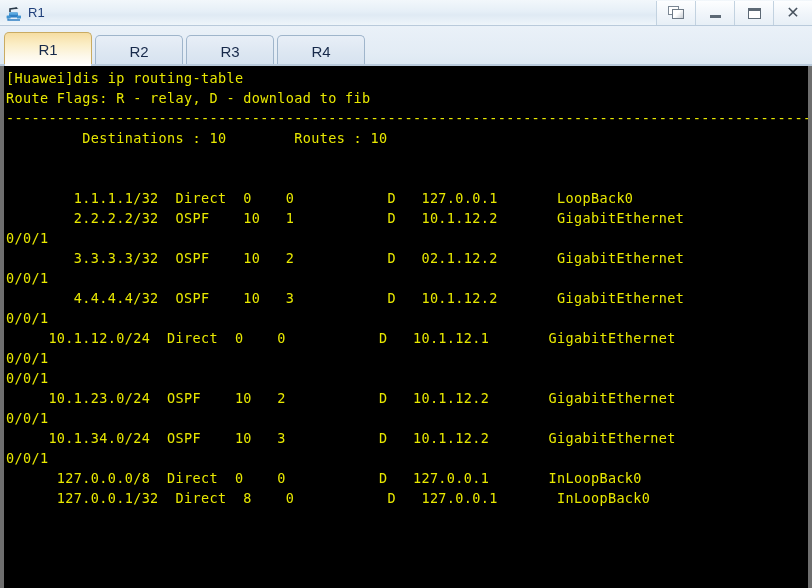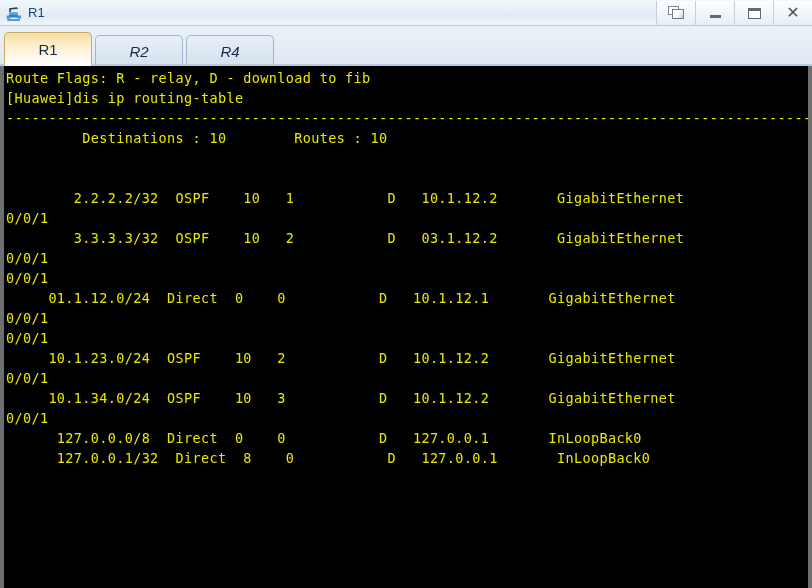--- a/index.html
+++ b/index.html
@@ -140,21 +140,20 @@
     align-items: center;
     justify-content: center;
     box-sizing: border-box;
     font-size: 15px;
     color: #17294a;
     font-family: "Liberation Sans", sans-serif;
   }
   .tab.inactive {
     background: linear-gradient(to bottom, #e8eff7 0%, #dde7f2 55%, #d6e2ef 100%);
     height: 31px;
-    font-style: italic;
   }
   .tab.active {
     background: linear-gradient(to bottom, #f6dda2 0%, #fbeec7 35%, #fdf8ea 70%, #ffffff 100%);
     border-color: #c9ab63;
     height: 34px;
     font-weight: 400;
   }
   #tabstrip-underline {
     position: absolute;
     left: 0; bottom: 0;
@@ -248,42 +247,47 @@
 
   <div id="tabstrip">
     <div id="tabs">
       <div class="tab active">
         <span>R1</span>
       </div>
       <div class="tab inactive">
         <span>R2</span>
       </div>
       <div class="tab inactive">
+        <span>R3</span>
+      </div>
+      <div class="tab inactive">
         <span>R4</span>
       </div>
     </div>
     <div id="tabstrip-underline"></div>
     <div id="tab-active-mask"></div>
   </div>
 
   <div id="terminal-frame">
     <div id="terminal">
       <div id="term-inner">
+          <div class="tline">[Huawei]dis ip routing-table</div>
           <div class="tline">Route Flags: R - relay, D - download to fib</div>
-          <div class="tline">[Huawei]dis ip routing-table</div>
           <div class="tline">-------------------------------------------------------------------------------------------------</div>
           <div class="tline">         Destinations : 10        Routes : 10</div>
           <div class="tline blank"> </div>
           <div class="tline blank"> </div>
+          <div class="tline">        1.1.1.1/32  Direct  0    0           D   127.0.0.1       LoopBack0</div>
           <div class="tline">        2.2.2.2/32  OSPF    10   1           D   10.1.12.2       GigabitEthernet</div>
           <div class="tline">0/0/1</div>
-          <div class="tline">        3.3.3.3/32  OSPF    10   2           D   03.1.12.2       GigabitEthernet</div>
-          <div class="tline">0/0/1</div>
-          <div class="tline">0/0/1</div>
-          <div class="tline">     01.1.12.0/24  Direct  0    0           D   10.1.12.1       GigabitEthernet</div>
+          <div class="tline">        3.3.3.3/32  OSPF    10   2           D   02.1.12.2       GigabitEthernet</div>
+          <div class="tline">0/0/1</div>
+          <div class="tline">        4.4.4.4/32  OSPF    10   3           D   10.1.12.2       GigabitEthernet</div>
+          <div class="tline">0/0/1</div>
+          <div class="tline">     10.1.12.0/24  Direct  0    0           D   10.1.12.1       GigabitEthernet</div>
           <div class="tline">0/0/1</div>
           <div class="tline">0/0/1</div>
           <div class="tline">     10.1.23.0/24  OSPF    10   2           D   10.1.12.2       GigabitEthernet</div>
           <div class="tline">0/0/1</div>
           <div class="tline">     10.1.34.0/24  OSPF    10   3           D   10.1.12.2       GigabitEthernet</div>
           <div class="tline">0/0/1</div>
           <div class="tline">      127.0.0.0/8  Direct  0    0           D   127.0.0.1       InLoopBack0</div>
           <div class="tline">      127.0.0.1/32  Direct  8    0           D   127.0.0.1       InLoopBack0</div>
         </div>
 

